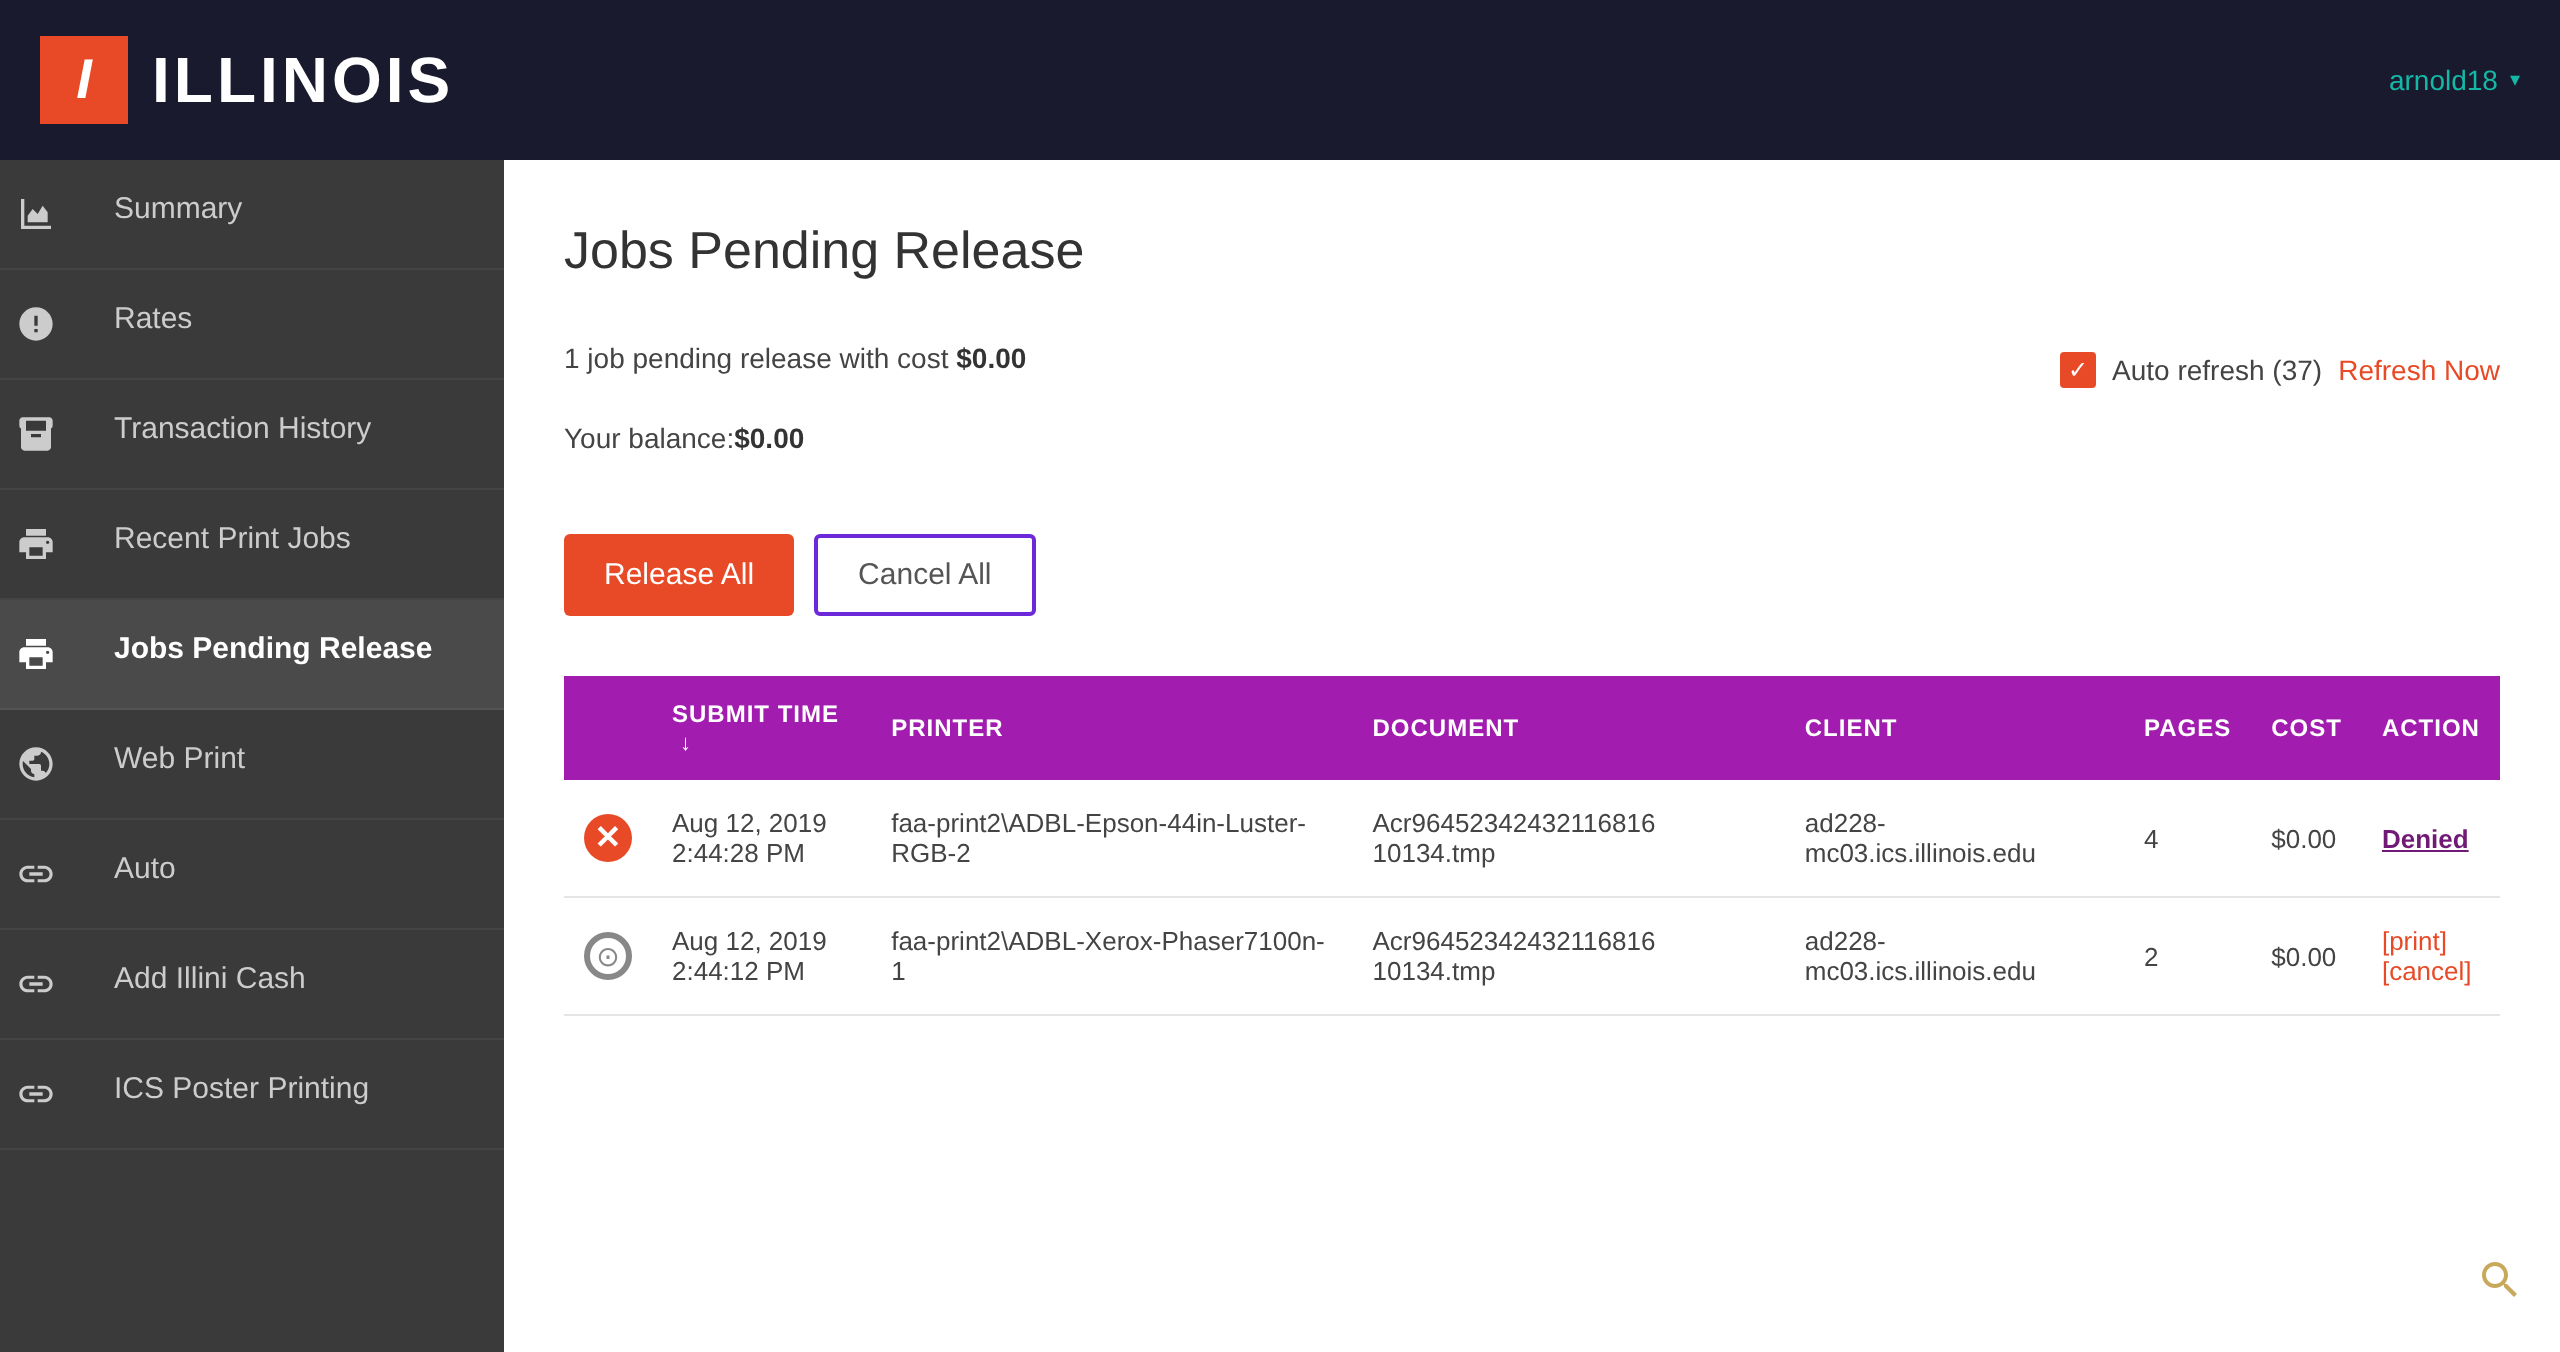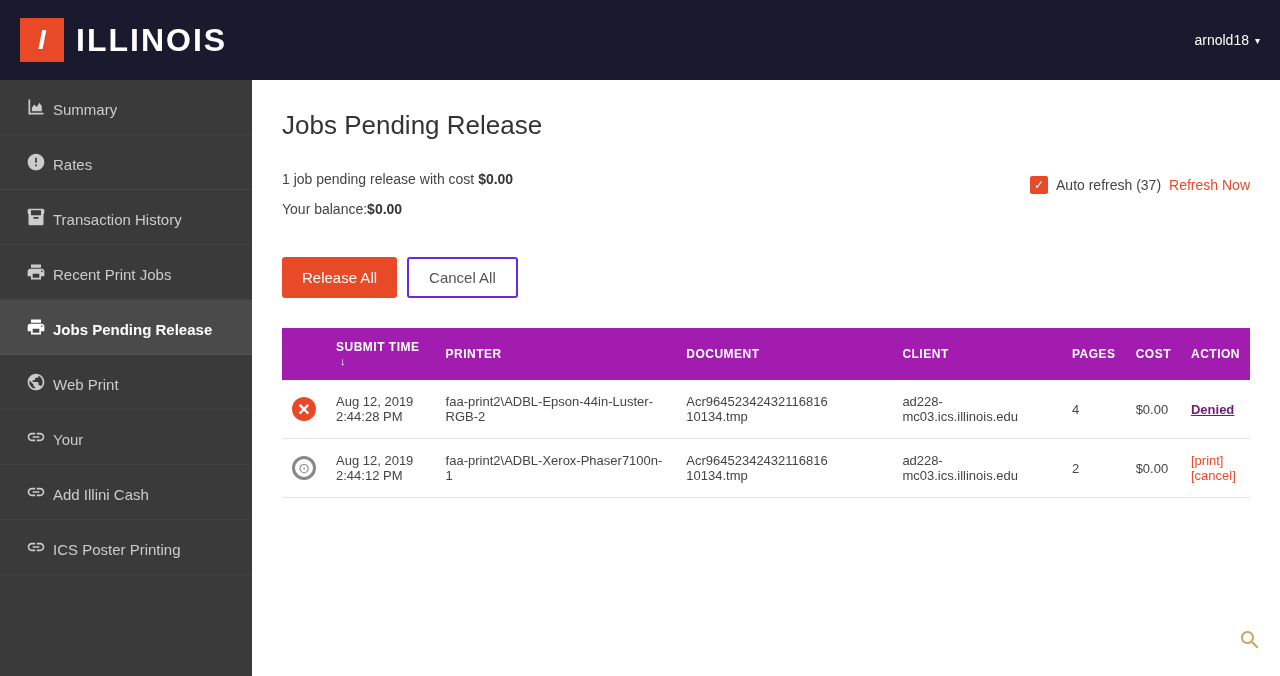--- a/index.html
+++ b/index.html
@@ -32,21 +32,21 @@
       justify-content: center;
       font-style: italic;
     }
     .illinois-text {
       color: white;
       font-size: 32px;
       font-weight: 700;
       letter-spacing: 2px;
     }
     .header-user {
-      color: #ffffff;
+      color: #14b8a6;
       font-size: 14px;
       display: flex;
       align-items: center;
       gap: 6px;
       cursor: pointer;
     }
     .header-user .chevron { font-size: 10px; }
 
     
     .layout {
@@ -57,23 +57,23 @@
 
     
     .sidebar {
       width: 252px;
       background: #3a3a3a;
       flex-shrink: 0;
       overflow-y: auto;
     }
     .sidebar-item {
       display: flex;
-      align-items: flex-end;
-      gap: 6px;
-      padding: 16px 25px;
+      align-items: flex-start;
+      gap: 28px;
+      padding: 16px 7px;
       color: #cccccc;
       cursor: pointer;
       font-size: 15px;
       border-bottom: 1px solid rgba(255,255,255,0.05);
     }
     .sidebar-item.active {
       background: #4a4a4a;
       color: white;
       font-weight: 600;
     }
@@ -97,21 +97,21 @@
     }
 
     .page-title {
       font-size: 26px;
       font-weight: 400;
       color: #333;
       margin-bottom: 30px;
     }
 
     .info-bar {
-      margin-bottom: 14px;
+      margin-bottom: 24px;
       font-size: 14px;
       color: #444;
     }
     .info-bar strong { color: #333; }
     .balance-bar {
       font-size: 14px;
       color: #444;
       margin-bottom: 20px;
     }
     .balance-bar strong { color: #333; }
@@ -313,21 +313,21 @@
       </div>
       <span>Web Print</span>
     </div>
 
     <div class="sidebar-item">
       <div class="sidebar-icon">
         <svg viewBox="0 0 24 24">
             <path d="M3.9 12c0-1.71 1.39-3.1 3.1-3.1h4V7H7c-2.76 0-5 2.24-5 5s2.24 5 5 5h4v-1.9H7c-1.71 0-3.1-1.39-3.1-3.1zM8 13h8v-2H8v2zm9-6h-4v1.9h4c1.71 0 3.1 1.39 3.1 3.1s-1.39 3.1-3.1 3.1h-4V17h4c2.76 0 5-2.24 5-5s-2.24-5-5-5z"></path>
           </svg>
       </div>
-      <span>Your</span>
+      <span>Auto</span>
     </div>
 
     <div class="sidebar-item">
       <div class="sidebar-icon">
         <svg viewBox="0 0 24 24">
             <path d="M3.9 12c0-1.71 1.39-3.1 3.1-3.1h4V7H7c-2.76 0-5 2.24-5 5s2.24 5 5 5h4v-1.9H7c-1.71 0-3.1-1.39-3.1-3.1zM8 13h8v-2H8v2zm9-6h-4v1.9h4c1.71 0 3.1 1.39 3.1 3.1s-1.39 3.1-3.1 3.1h-4V17h4c2.76 0 5-2.24 5-5s-2.24-5-5-5z"></path>
           </svg>
       </div>
       <span>Add Illini Cash</span>
     </div>

